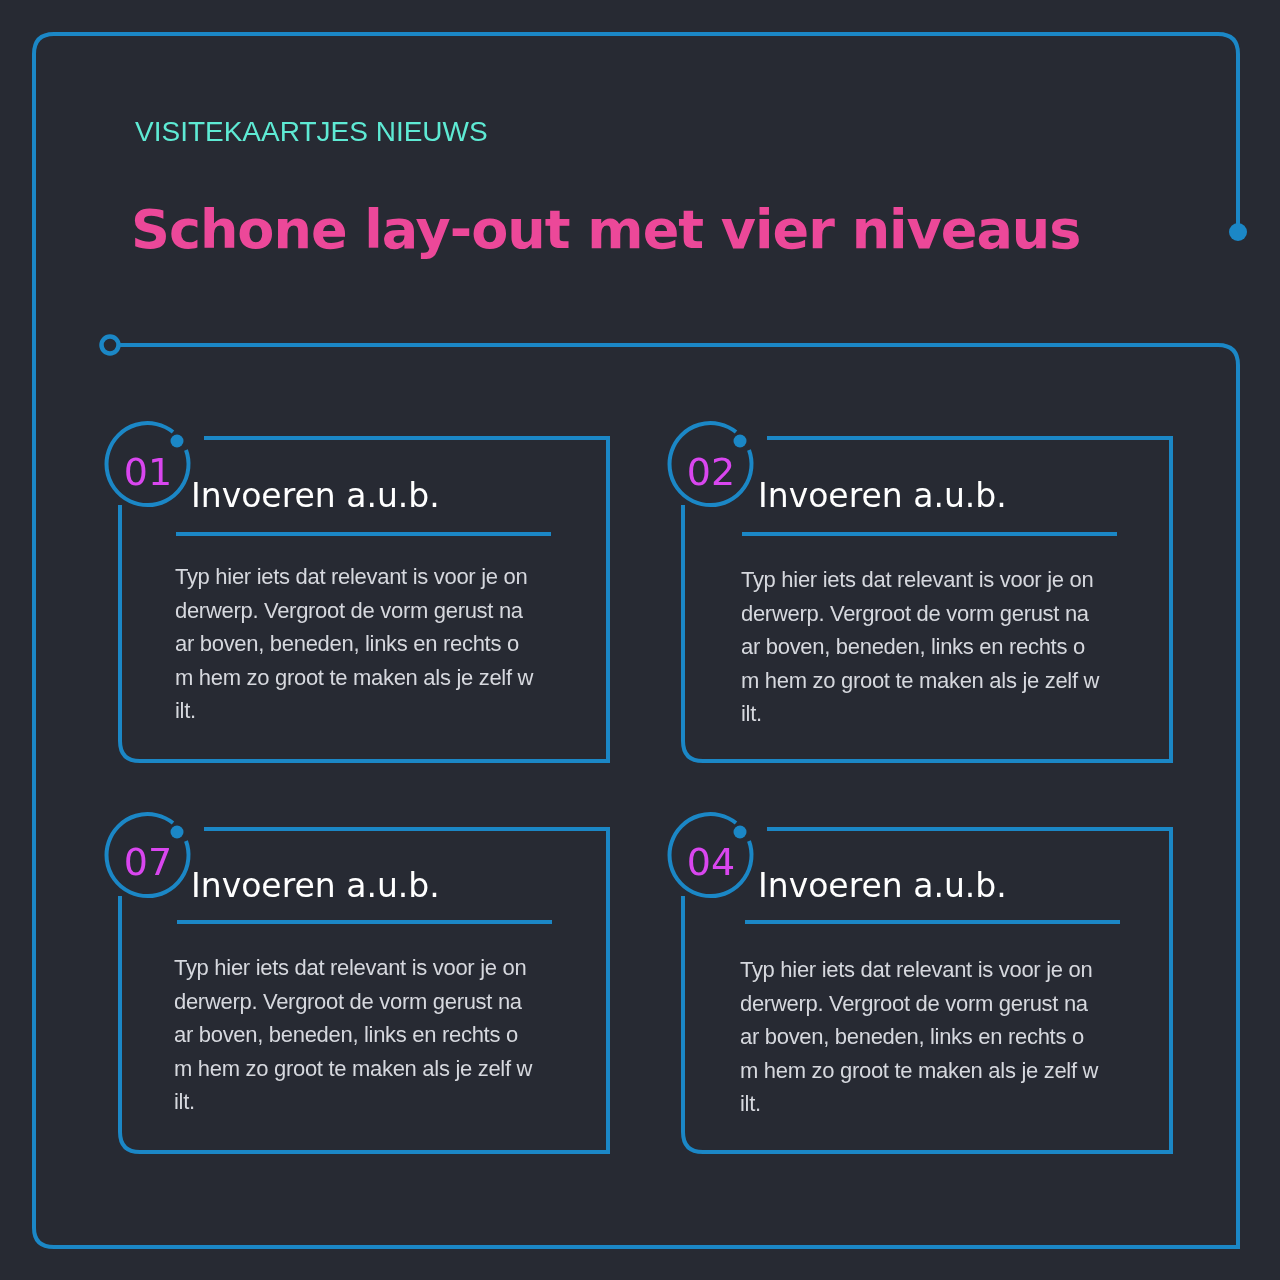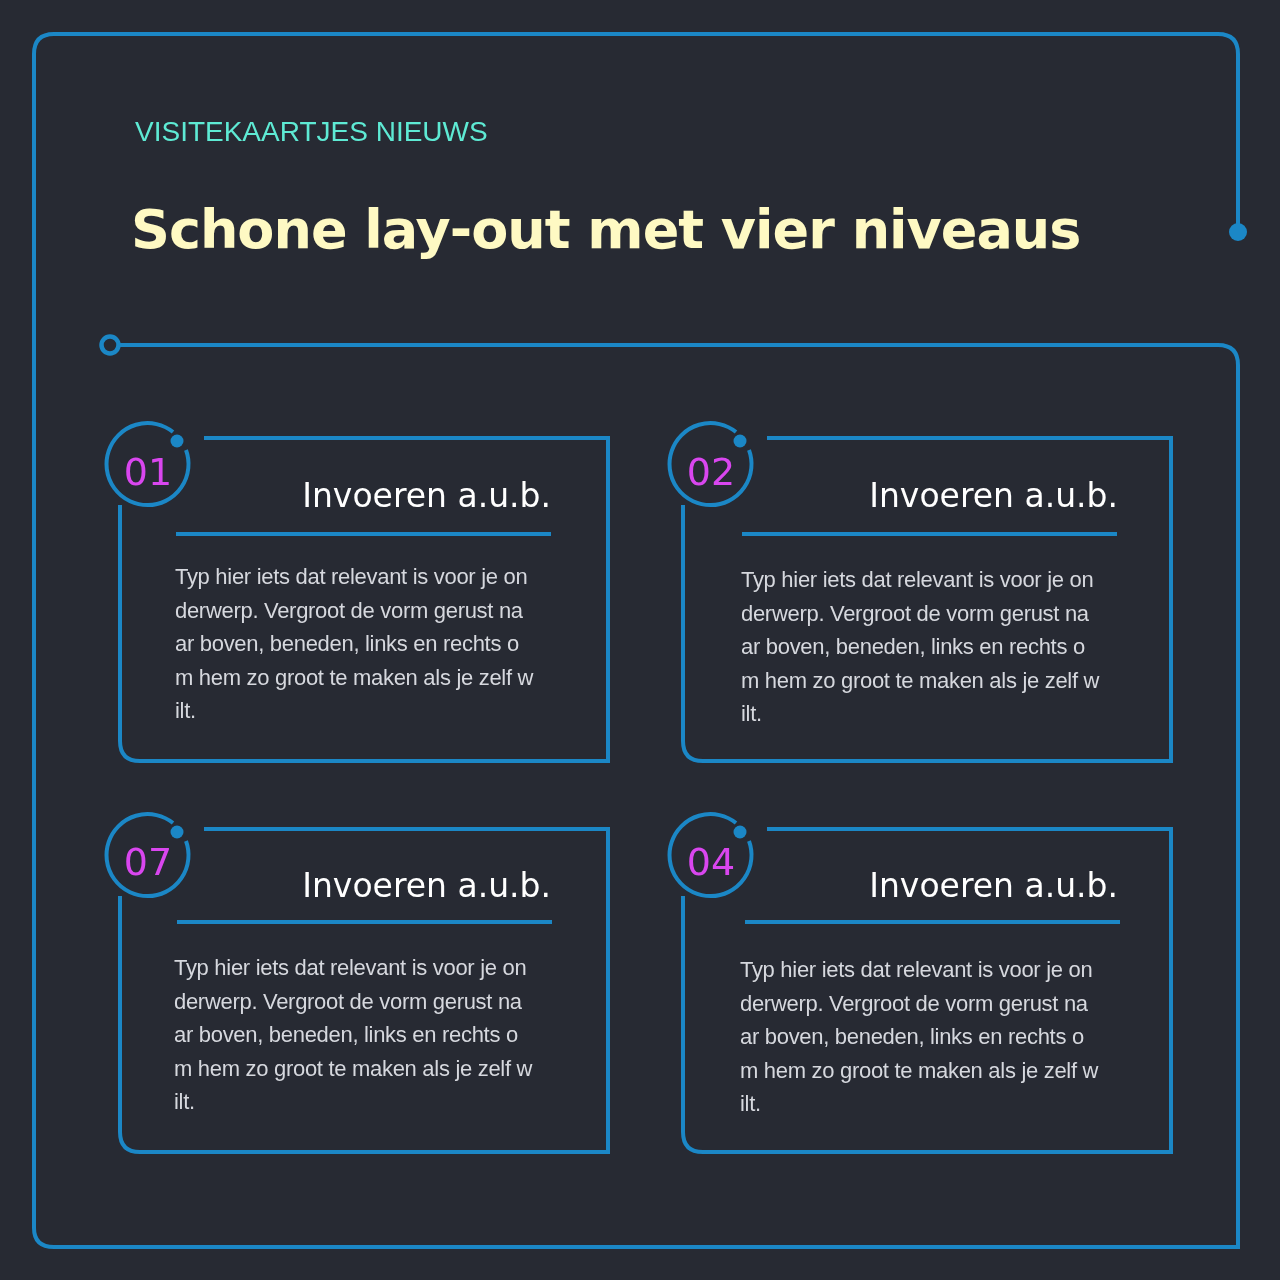--- a/index.html
+++ b/index.html
@@ -6,32 +6,32 @@
   body {
     width:1280px; height:1280px; background:#272a33; position:relative; overflow:hidden;
     font-family:"Liberation Sans", sans-serif;
   }
   .lines { position:absolute; left:0; top:0; width:1280px; height:1280px; }
   .eyebrow {
     position:absolute; left:135px; top:116px; color:#5eead4;
     font-size:28px; letter-spacing:0px; font-family:"Liberation Sans", sans-serif;
   }
   .title {
-    position:absolute; left:131px; top:198px; color:#fef9c3;
+    position:absolute; left:131px; top:198px; color:#ec4899;
     font-size:54px; font-weight:bold; font-family:"DejaVu Sans", sans-serif; letter-spacing:-1px;
   }
   .card {
     position:absolute; width:490px; height:325px;
   }
   .card .num {
     position:absolute; color:#d946ef; font-size:38px; width:86px; text-align:center;
     font-family:"DejaVu Sans", sans-serif; top:24px; left:0;
   }
   .card .head {
-    position:absolute; left:80px; width:360px; text-align:right; color:#ffffff;
+    position:absolute; left:80px; width:360px; text-align:left; color:#ffffff;
     font-size:33px; font-family:"DejaVu Sans", sans-serif; top:50px;
   }
   .card .body {
     position:absolute; left:70px; width:420px; color:#d6d8de;
     font-size:22px; line-height:33.5px; font-family:Liberation Sans, sans-serif; top:134px;
     font-weight:300; letter-spacing:-0.3px;
   }
   .card .body span { display:block; white-space:nowrap; }
 </style>
 </head>

